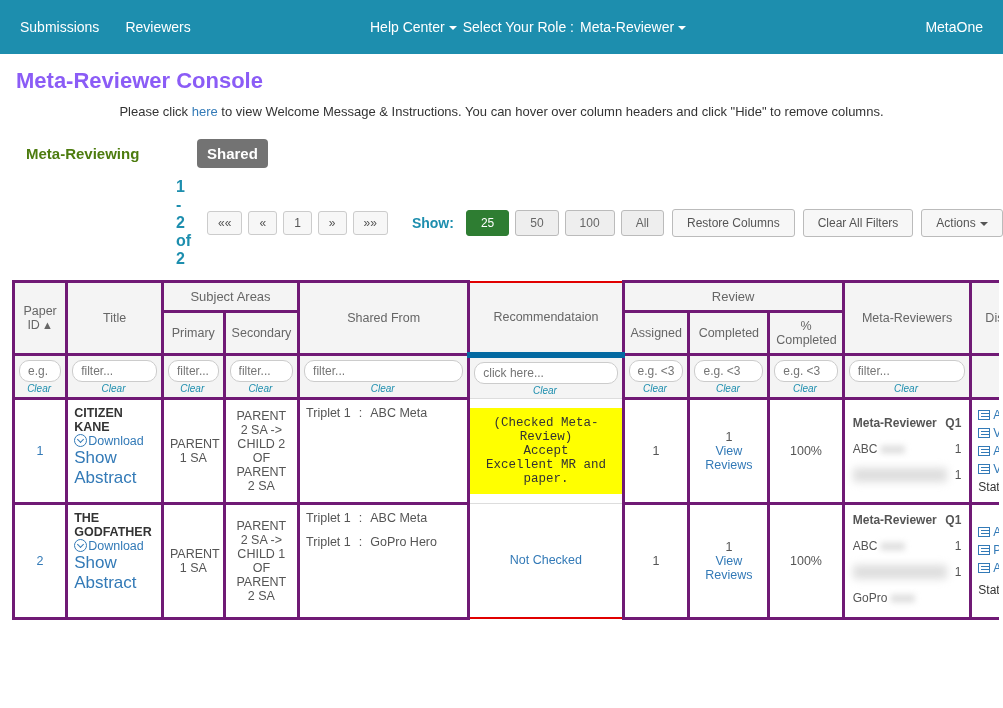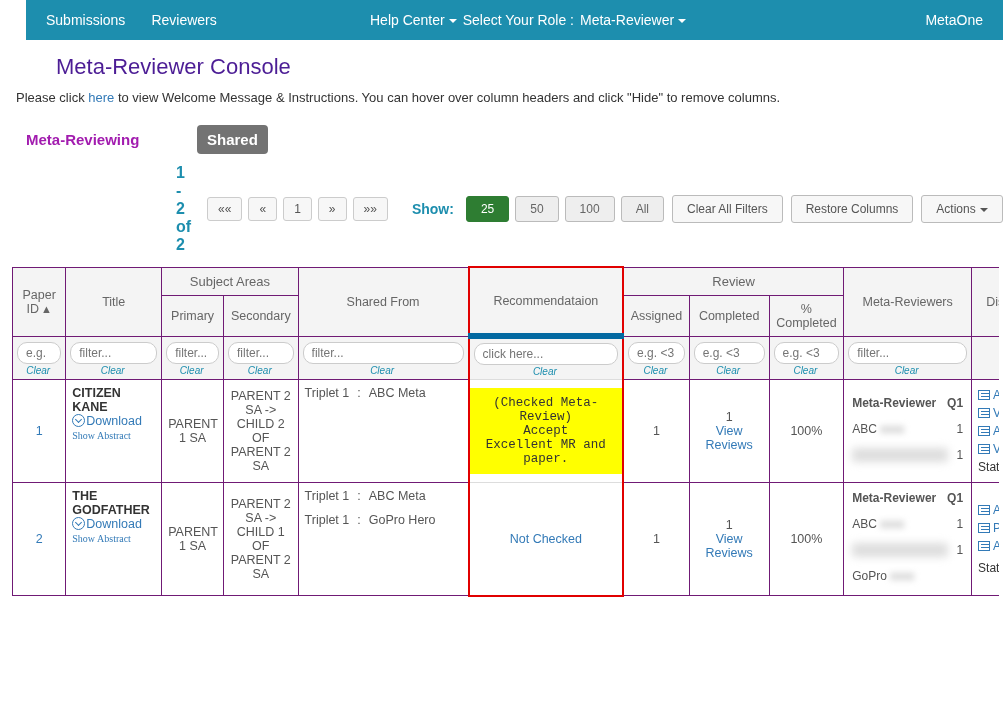--- a/index.html
+++ b/index.html
@@ -1,65 +1,65 @@
 <!DOCTYPE html>
 <html><head>
 <meta charset="utf-8">
 <style>
   * { box-sizing: border-box; margin: 0; padding: 0; }
   body { font-family: Arial, Helvetica, sans-serif; font-size: 13px; color: #333; background: #fff; width: 1003px; overflow-x: hidden; }
   a { color: #337ab7; text-decoration: none; cursor: pointer; }
 
   
-  .topnav { background: #1d8eae; color: #fff; height: 40px; display: flex; align-items: center; padding: 0 20px; font-size: 14px; margin-left: 26px; }
+  .topnav { background: #1d8eae; color: #fff; height: 54px; display: flex; align-items: center; padding: 0 20px; font-size: 14px; }
   .topnav .left { display: flex; gap: 26px; }
   .topnav .center { margin-left: auto; margin-right: auto; display: flex; gap: 6px; align-items: center; position: absolute; left: 370px; }
   .topnav .right { margin-left: auto; display: flex; gap: 18px; align-items: center; }
   .topnav .item { cursor: pointer; color: #fff; }
   .topnav .caret::after { content: ""; display: inline-block; margin-left: 4px; vertical-align: middle; border-top: 4px solid #fff; border-left: 4px solid transparent; border-right: 4px solid transparent; }
 
   
   .page-head { padding: 14px 16px 6px; }
-  .page-head h1 { font-size: 22px; font-weight: normal; color: #4c1d95; margin-bottom: 10px; margin-left: 40px; }
-  .instr { font-size: 13px; color: #333; }
+  .page-head h1 { font-size: 22px; font-weight: bold; color: #8b5cf6; margin-bottom: 10px; }
+  .instr { font-size: 13px; color: #333; text-align: center; }
 
   
   .tabs { padding: 14px 16px 10px; }
-  .tab { display: inline-block; padding: 6px 10px; border-radius: 4px; font-size: 15px; font-weight: bold; color: #a21caf; cursor: pointer; }
+  .tab { display: inline-block; padding: 6px 10px; border-radius: 4px; font-size: 15px; font-weight: bold; color: #4d7c0f; cursor: pointer; }
   .tab.active { background: #737373; color: #fff; margin-left: 44px; }
 
   
   .controls { display: flex; align-items: center; padding: 0 16px 12px; gap: 8px; }
   .controls .left-group { margin-left: 160px; display: flex; align-items: center; gap: 6px; }
   .controls .range { color: #1d8eae; font-weight: bold; margin-right: 10px; font-size: 16px; }
   .pgbtn { border: 1px solid #ccc; background: #f7f7f7; color: #555; padding: 4px 10px; border-radius: 3px; font-size: 12px; cursor: pointer; }
   .controls .show-label { color: #1d8eae; font-weight: bold; margin-left: 18px; margin-right: 6px; font-size: 14px; }
   .sizebtn { border: 1px solid #bbb; background: #eee; color: #666; padding: 5px 14px; border-radius: 3px; font-size: 12px; cursor: pointer; }
   .sizebtn.active { background: #2e7d32; border-color: #2e7d32; color: #fff; }
   .controls .right-group { margin-left: auto; display: flex; gap: 8px; }
   .ctrlbtn { border: 1px solid #bbb; background: #f7f7f7; color: #555; padding: 6px 14px; border-radius: 3px; font-size: 12px; cursor: pointer; white-space: nowrap; }
   .ctrlbtn .caret::after { content: ""; display: inline-block; margin-left: 4px; vertical-align: middle; border-top: 4px solid #555; border-left: 4px solid transparent; border-right: 4px solid transparent; }
 
   
   .tablewrap { margin: 0 4px 0 12px; overflow: hidden; }
   table { border-collapse: collapse; width: 1120px; table-layout: fixed; }
-  th, td { border: 1px solid #701a75; padding: 6px 6px; font-size: 12.5px; color: #555; text-align: center; vertical-align: middle; background: #fff; }
+  th, td { border: 3px solid #701a75; padding: 6px 6px; font-size: 12.5px; color: #555; text-align: center; vertical-align: middle; background: #fff; }
   th { background: #f4f4f4; font-weight: normal; color: #666; }
   th.group { font-size: 13px; }
   .filter-row td { background: #f4f4f4; padding: 4px 4px 2px; }
   .filter-row input { width: 100%; border: 1px solid #ccc; border-radius: 10px; padding: 3px 8px; font-size: 12px; background: #fff; color: #888; }
   .filter-row .clear { display: block; text-align: center; font-size: 10px; font-style: italic; color: #1d8eae; cursor: pointer; padding-right: 2px; padding-top: 1px; }
   .sort-arrow { font-size: 11px; margin-left: 2px; }
 
   td.left { text-align: left; vertical-align: top; }
   .title-cell .title { font-weight: bold; color: #333; font-size: 12.5px; }
   .dl-link { color: #337ab7; font-size: 12.5px; }
   .dl-icon { display:inline-block; width:13px; height:13px; border:1.5px solid #337ab7; border-radius:50%; position:relative; vertical-align:-2px; margin-right:1px;}
   .dl-icon::after { content:""; position:absolute; left:3px; top:2px; width:4px; height:4px; border-right:1.5px solid #337ab7; border-bottom:1.5px solid #337ab7; transform:rotate(45deg);}
-  .abstract-link { color: #337ab7; font-size: 10px; font-family: Liberation Serif, serif; }
+  .abstract-link { color: #337ab7; font-size: 17px; }
 
   .rec-highlight { border: 2px solid #e10000; }
   .rec-box { background: #ffff00; color: #333; padding: 8px 6px; font-size: 12.5px; text-align: center; }
   .rec-not { color: #337ab7; cursor: pointer; }
 
   .meta-rev-cell { text-align: left; font-size: 12px; }
   .meta-rev-cell .hdr { display: flex; justify-content: space-between; font-weight: bold; color:#555; padding: 2px 2px 6px; }
   .meta-rev-cell .row { display: flex; justify-content: space-between; align-items: center; padding: 6px 2px; }
   .blur { filter: blur(4px); background:#ddd; border-radius:3px; height:14px; flex:1; margin-right:8px; }
   .blurtxt { filter: blur(3px); color:#999; }
@@ -120,22 +120,22 @@
     <button class="pgbtn">1</button>
     <button class="pgbtn">»</button>
     <button class="pgbtn">»»</button>
     <span class="show-label">Show:</span>
     <button class="sizebtn active">25</button>
     <button class="sizebtn">50</button>
     <button class="sizebtn">100</button>
     <button class="sizebtn">All</button>
   </div>
   <div class="right-group">
+    <button class="ctrlbtn">Restore Columns</button>
     <button class="ctrlbtn">Clear All Filters</button>
-    <button class="ctrlbtn">Restore Columns</button>
     <button class="ctrlbtn"><span>Actions</span><span class="caret"></span></button>
   </div>
 </div>
 
 <div class="tablewrap">
 <table>
   <colgroup>
     <col class="c-paperid">
         <col class="c-title">
         <col class="c-primary">

